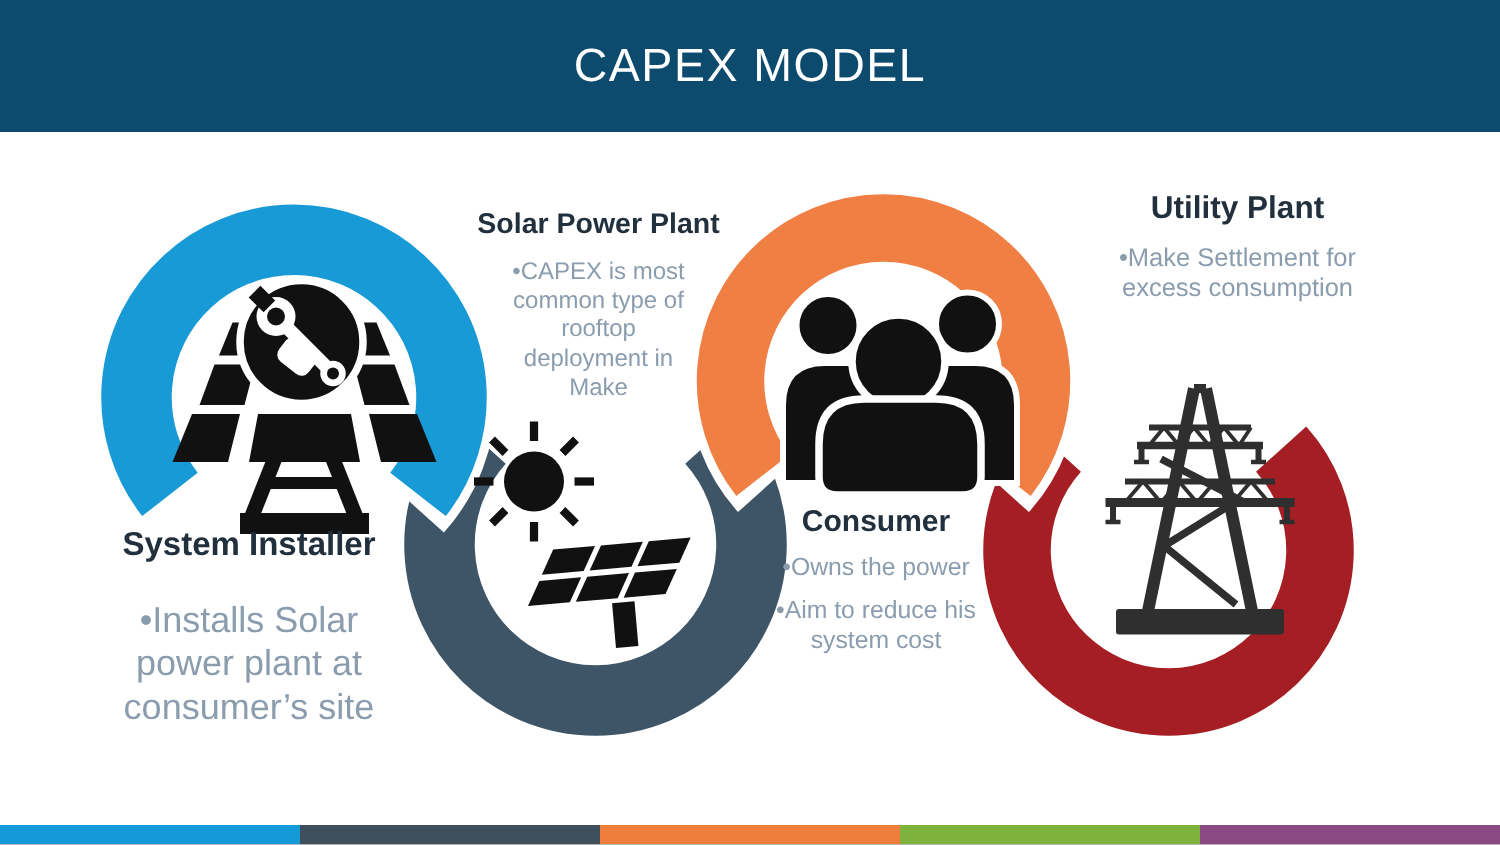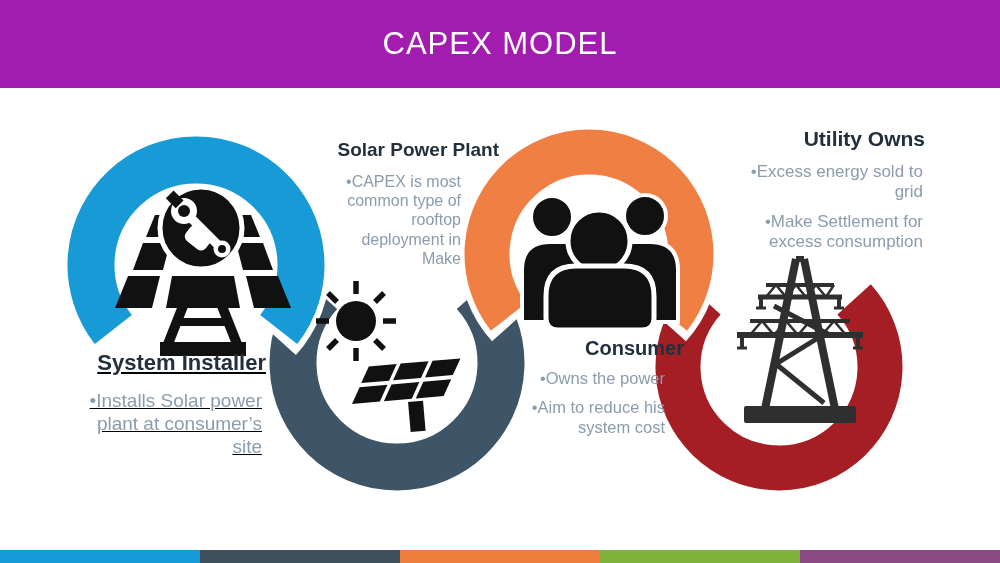--- a/index.html
+++ b/index.html
@@ -3,34 +3,34 @@
 <meta charset="utf-8">
 <style>
   html,body{margin:0;padding:0;background:#888;}
   #slide{
     position:relative;width:1000px;height:563px;background:#ffffff;
     overflow:hidden;font-family:"Liberation Sans", sans-serif;
     margin:0 auto;
   }
   #header{
     position:absolute;left:0;top:0;width:1000px;height:88px;
-    background:#a21caf;display:flex;align-items:center;justify-content:center;
+    background:#0c4a6e;display:flex;align-items:center;justify-content:center;
   }
   #header .title{
     color:#ffffff;font-size:31px;font-weight:400;letter-spacing:1px;
   }
   #diagram-svg{position:absolute;left:0;top:0;width:1000px;height:563px;}
-  .section{position:absolute;text-align:right;z-index:5;}
+  .section{position:absolute;text-align:center;z-index:5;}
   .section .sec-title{font-weight:bold;color:#22303e;}
   .section .bullets{margin:0 auto;color:#8a9cae;line-height:1.2;}
   .section .bullet{margin:0 0 9px 0;}
   
-  #sec-installer{left:66px;top:350px;width:200px;text-decoration:underline;}
+  #sec-installer{left:66px;top:350px;width:200px;}
   #sec-installer .sec-title{font-size:22px;}
-  #sec-installer .bullets{width:192px;font-size:19px;margin-top:14px;}
+  #sec-installer .bullets{width:192px;font-size:24px;margin-top:24px;}
   #sec-plant{left:299px;top:139px;width:200px;}
   #sec-plant .sec-title{font-size:19px;}
   #sec-plant .bullets{width:124px;font-size:16px;margin-top:11px;}
   #sec-consumer{left:484px;top:337px;width:200px;}
   #sec-consumer .sec-title{font-size:20px;}
   #sec-consumer .bullets{width:162px;font-size:16.5px;margin-top:9px;}
   #sec-grid{left:725px;top:127px;width:200px;}
   #sec-grid .sec-title{font-size:21px;}
   #sec-grid .bullets{width:196px;font-size:17px;margin-top:11px;}
 </style>
@@ -166,20 +166,19 @@
 
   <div class="section" id="sec-consumer">
     <div class="sec-title">Consumer</div>
     <div class="bullets">
       <div class="bullet">•Owns the power</div>
       <div class="bullet">•Aim to reduce his system cost</div>
     </div>
   </div>
 
   <div class="section" id="sec-grid">
-    <div class="sec-title">Utility Owns</div>
+    <div class="sec-title">Utility Plant</div>
     <div class="bullets">
-      <div class="bullet">•Excess energy sold to grid</div>
       <div class="bullet">•Make Settlement for excess consumption</div>
     </div>
   </div>
 
 </div>
 
 </body></html>

